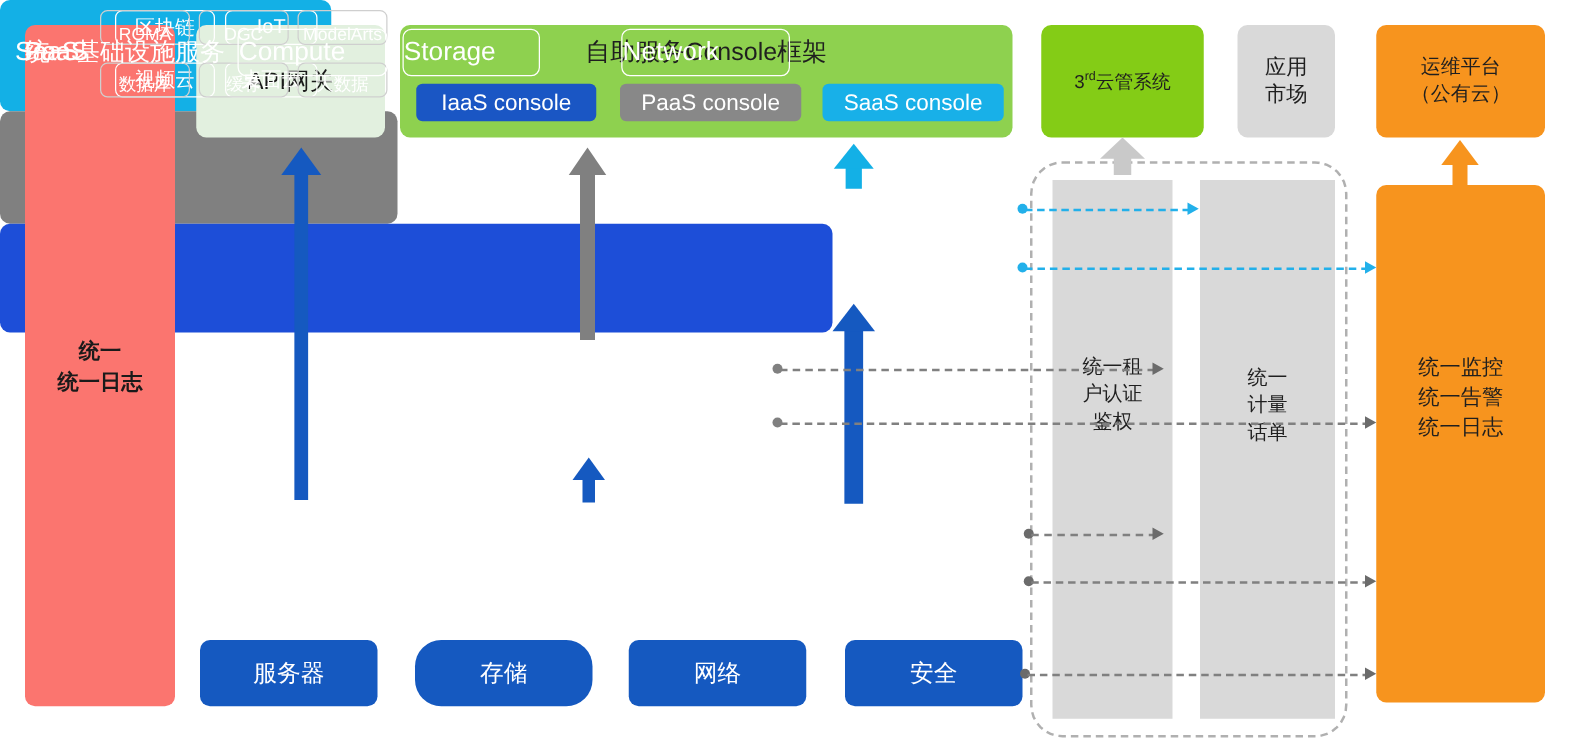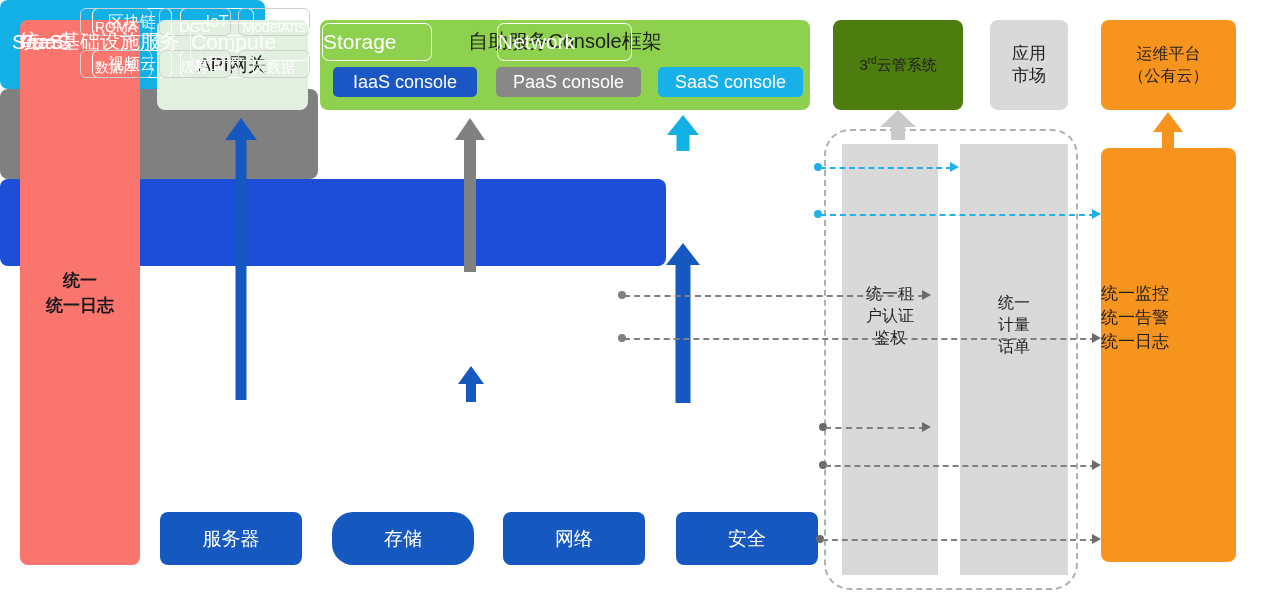--- a/index.html
+++ b/index.html
@@ -20,21 +20,21 @@
   #console-frame{left:320px;top:20px;width:490px;height:90px;background:#8ed14f;border-radius:8px;
                  display:block;}
   #console-title{position:absolute;left:0;top:8px;width:100%;text-align:center;color:#1f1f1f;font-size:20px;}
   .console-chip{position:absolute;top:47px;height:30px;border-radius:5px;display:flex;align-items:center;
                 justify-content:center;color:#fff;font-size:18px;box-sizing:border-box;}
   #chip-iaas{left:13px;width:144px;background:#1a56c4;}
   #chip-paas{left:176px;width:145px;background:#888888;}
   #chip-saas{left:338px;width:145px;background:#18b0e8;}
 
   
-  #third-cloud{left:833px;top:20px;width:130px;height:90px;background:#4d7c0f;border-radius:8px;
+  #third-cloud{left:833px;top:20px;width:130px;height:90px;background:#84cc16;border-radius:8px;
                color:#1f1f1f;font-size:15px;}
   #app-market{left:990px;top:20px;width:78px;height:90px;background:#d9d9d9;border-radius:8px;
               color:#1f1f1f;font-size:17px;line-height:22px;}
 
   
   #ops-platform{left:1101px;top:20px;width:135px;height:90px;background:#f7941e;border-radius:8px;
                 color:#1f1f1f;font-size:16px;line-height:22px;}
 
   
   #saas-block{left:553px;top:148px;width:265px;height:89px;background:#13b0e6;border-radius:8px;display:block;}
@@ -82,21 +82,21 @@
   
   #col-auth{position:absolute;left:842px;top:144px;width:96px;height:431px;background:#d9d9d9;}
   #col-meter{position:absolute;left:960px;top:144px;width:108px;height:431px;background:#d9d9d9;}
   #col-auth-label{position:absolute;left:842px;top:283px;width:96px;text-align:center;
                   color:#1f1f1f;font-size:16px;line-height:22px;}
   #col-meter-label{position:absolute;left:960px;top:292px;width:108px;text-align:center;
                    color:#1f1f1f;font-size:16px;line-height:22px;}
 
   
   #mon-col{position:absolute;left:1101px;top:148px;width:135px;height:414px;background:#f7941e;border-radius:8px;}
-  #mon-label{position:absolute;left:1101px;top:282px;width:135px;text-align:left;
+  #mon-label{position:absolute;left:1101px;top:282px;width:135px;text-align:center;
              color:#1f1f1f;font-size:17px;line-height:24px;}
 
   
   .arrow-up{position:absolute;}
   .arrow-up .shaft{position:absolute;left:50%;transform:translateX(-50%);bottom:0;}
   .arrow-up .head{position:absolute;left:50%;transform:translateX(-50%);top:0;width:0;height:0;
                   border-left-style:solid;border-right-style:solid;border-bottom-style:solid;
                   border-left-color:transparent;border-right-color:transparent;}
 
   

